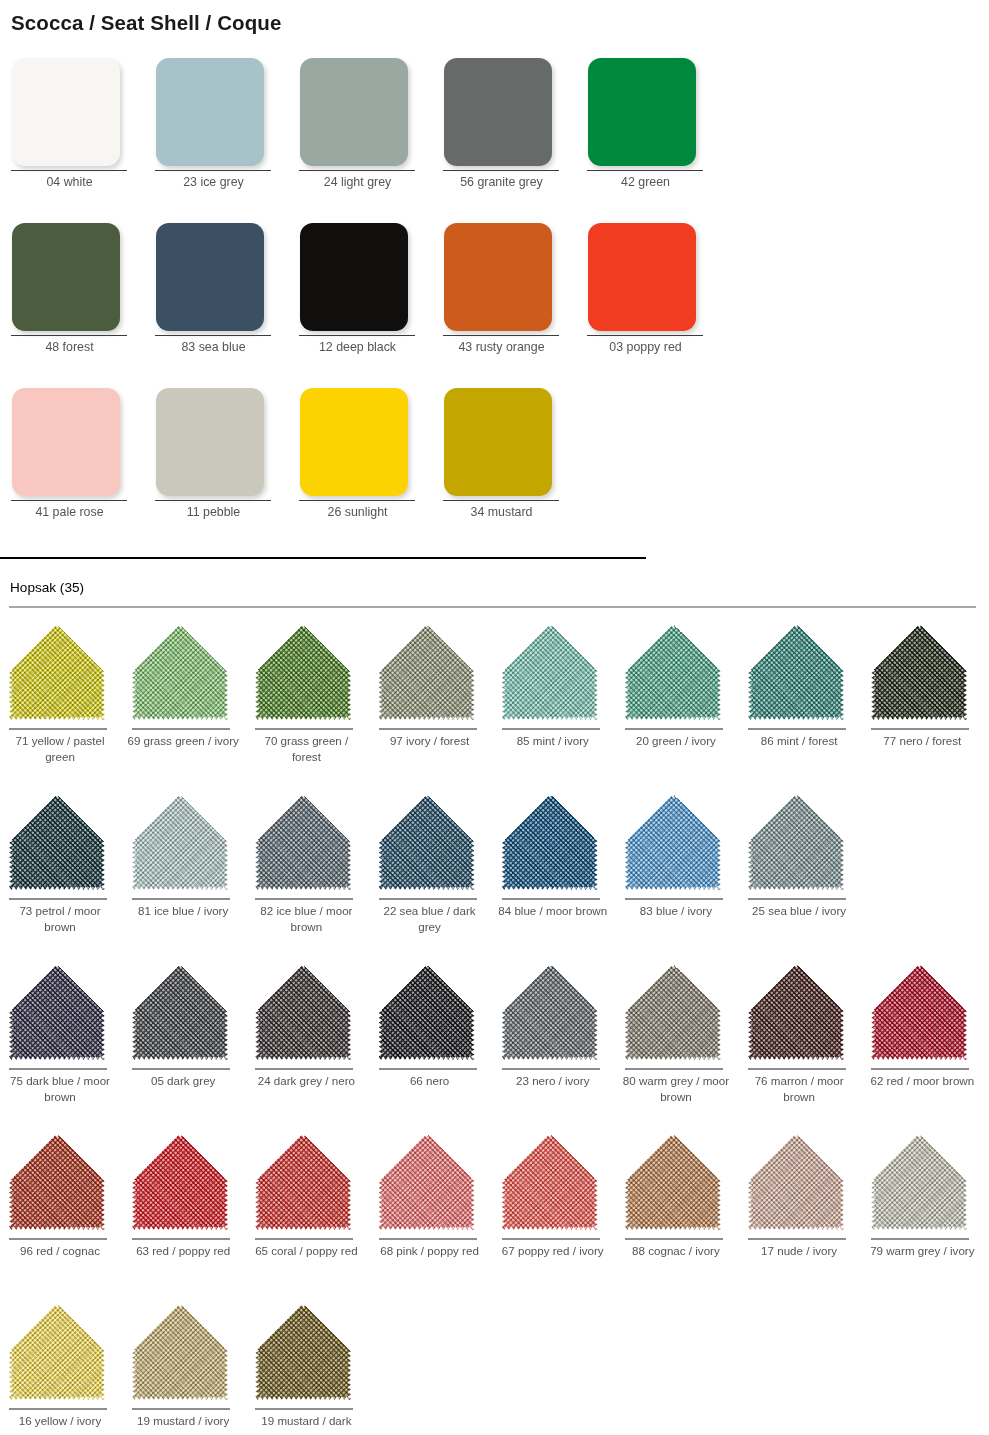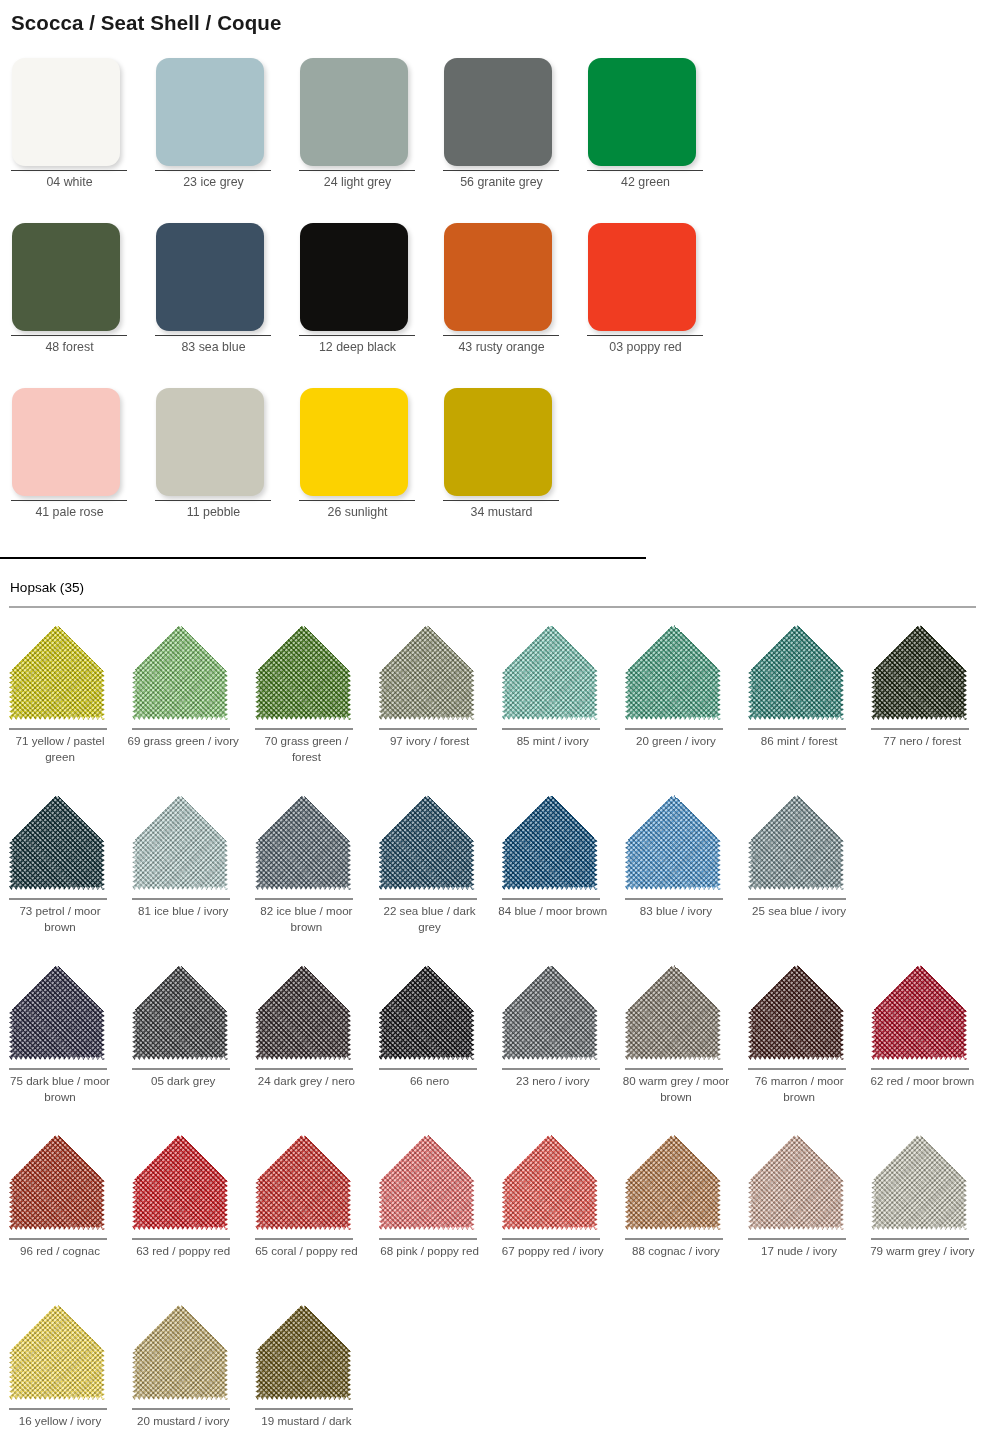--- a/index.html
+++ b/index.html
@@ -552,21 +552,21 @@
           </div>
           <div class="fabric-rule"></div>
           <div class="fabric-label">16 yellow / ivory</div>
         </div>
         <div class="fabric-cell">
           <div class="fabric-chip" style="background: rgb(194, 173, 114);">
             <div class="weave"></div>
             <div class="weave2"></div>
           </div>
           <div class="fabric-rule"></div>
-          <div class="fabric-label">20 mustard / ivory</div>
+          <div class="fabric-label">19 mustard / ivory</div>
         </div>
         <div class="fabric-cell">
           <div class="fabric-chip" style="background: rgb(110, 92, 32);">
             <div class="weave"></div>
             <div class="weave2"></div>
           </div>
           <div class="fabric-rule"></div>
           <div class="fabric-label">19 mustard / dark grey</div>
         </div>
       </div>

